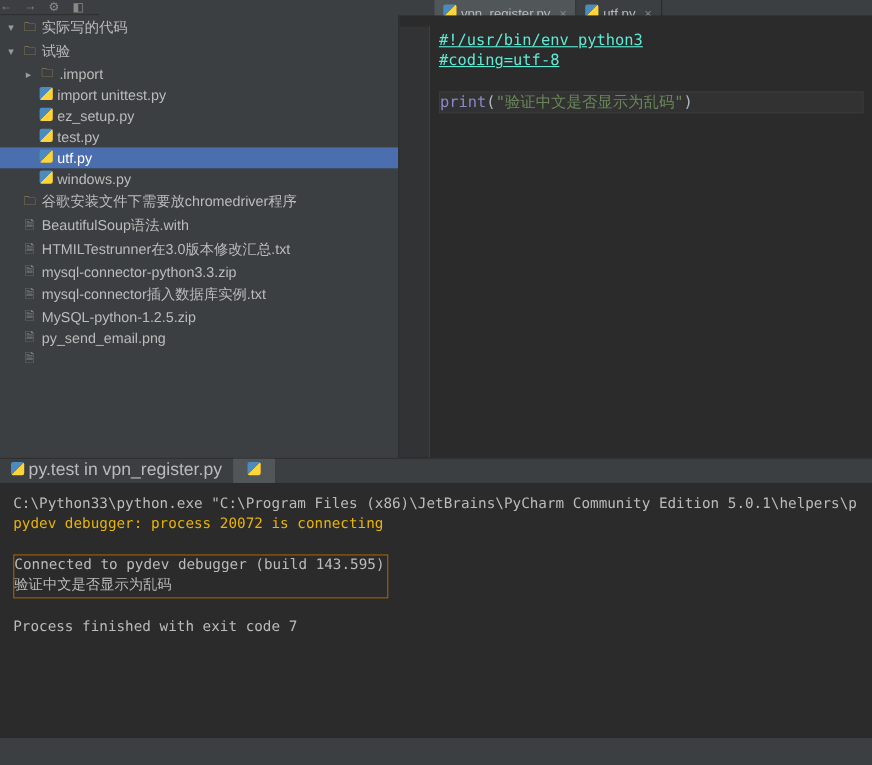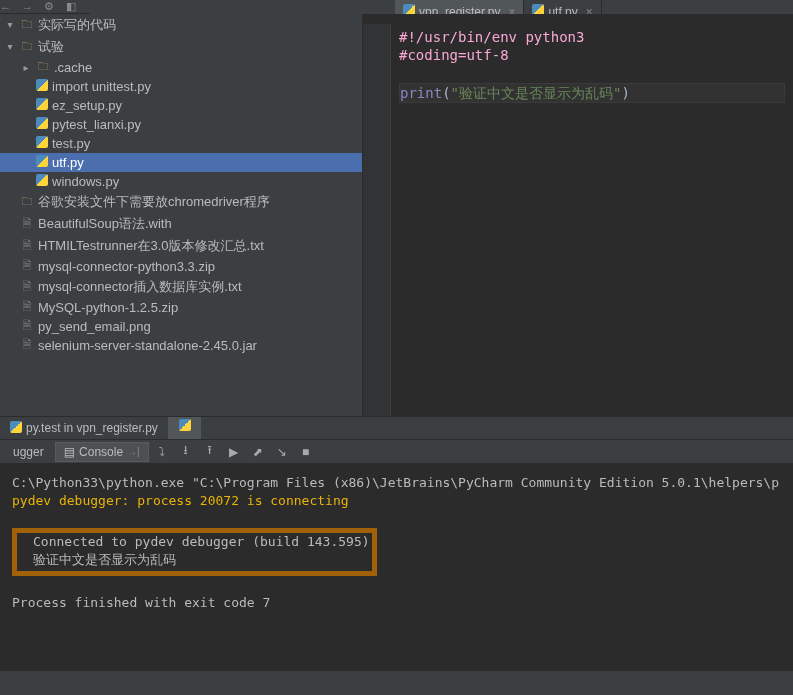--- a/index.html
+++ b/index.html
@@ -106,38 +106,38 @@
     }
     .code {
       flex: 1;
       font-family: "Consolas", monospace;
       font-size: 14px;
       padding: 4px 8px;
       white-space: pre;
       color: #a9b7c6;
       line-height: 1.3;
     }
-    .code .comment { color: #f9a8d4; }
+    .code .comment { color: #5eead4; text-decoration: underline; }
     .code .builtin { color: #8888c6; }
     .code .paren { color: #a9b7c6; }
     .code .string { color: #6a8759; }
     .code .line-hl { background: #323232; display: inline-block; width: 100%; border: 1px solid #3a3a3a; }
     .bottom-tabs {
       height: 24px;
       background: #3c3f41;
       display: flex;
       border-top: 1px solid #2b2b2b;
       border-bottom: 1px solid #2b2b2b;
     }
     .bottom-tab {
       display: flex;
       align-items: center;
       gap: 4px;
       padding: 2px 10px;
-      font-size: 12px;
+      font-size: 16px;
       color: #bbb;
       cursor: pointer;
     }
     .bottom-tab.active {
       background: #515658;
       flex-direction: column;
     }
     .debug-toolbar {
       height: 24px;
       background: #3c3f41;
@@ -175,23 +175,23 @@
       font-size: 13px;
       padding: 10px 12px;
       color: #bbbbbb;
       white-space: pre;
       overflow: auto;
       line-height: 1.4;
     }
     .console .path { color: #bbbbbb; }
     .console .warn { color: #eab308; }
     .console .highlight { 
-      border: 5px solid #a16207; 
+      border: 1px solid #a16207; 
       display: inline-block;
-      padding: 0 2px 2px 16px;
+      padding: 0 2px 2px 0;
       margin-top: -1px;
     }
     .bottom-section {
       display: flex;
       flex-direction: column;
       height: 255px;
     }
     .upper-section {
       display: flex;
       height: 416px;
@@ -239,36 +239,31 @@
       </div>
       <div class="tree-row indent-0">
         <span class="tree-arrow">▾</span>
         <span class="tree-icon folder-icon">🗀</span>
         <span>试验</span>
       </div>
       <div id="root2-children">
           <div class="tree-row indent-1">
             <span class="tree-arrow">▸</span>
             <span class="tree-icon folder-icon">🗀</span>
-            <span>.cache</span>
+            <span>.import</span>
           </div>
           <div class="tree-row indent-1">
             <span class="tree-arrow"></span>
             <span class="py-file-icon"></span>
             <span>import unittest.py</span>
           </div>
           <div class="tree-row indent-1">
             <span class="tree-arrow"></span>
             <span class="py-file-icon"></span>
             <span>ez_setup.py</span>
-          </div>
-          <div class="tree-row indent-1">
-            <span class="tree-arrow"></span>
-            <span class="py-file-icon"></span>
-            <span>pytest_lianxi.py</span>
           </div>
           <div class="tree-row indent-1">
             <span class="tree-arrow"></span>
             <span class="py-file-icon"></span>
             <span>test.py</span>
           </div>
           <div class="tree-row indent-1 selected">
             <span class="tree-arrow"></span>
             <span class="py-file-icon"></span>
             <span>utf.py</span>
@@ -311,21 +306,20 @@
             <span>MySQL-python-1.2.5.zip</span>
           </div>
           <div class="tree-row indent-0">
             <span class="tree-arrow"></span>
             <span class="tree-icon file-icon">🗎</span>
             <span>py_send_email.png</span>
           </div>
           <div class="tree-row indent-0">
             <span class="tree-arrow"></span>
             <span class="tree-icon file-icon">🗎</span>
-            <span>selenium-server-standalone-2.45.0.jar</span>
           </div>
         </div>
     </div>
 
     <div class="editor-area">
       <div class="gutter"></div>
       <div class="code"><span class="comment">#!/usr/bin/env python3</span>
 <span class="comment">#coding=utf-8</span>
 
 <span class="line-hl"><span class="builtin">print</span><span class="paren">(</span><span class="string">"验证中文是否显示为乱码"</span><span class="paren">)</span></span></div>
@@ -338,37 +332,20 @@
     <div class="bottom-tab">
       <span class="py-file-icon"></span>
       <span>py.test in vpn_register.py</span>
     </div>
     <div class="bottom-tab active">
       <span class="py-file-icon"></span>
       <span>utf</span>
     </div>
   </div>
 
-  <div class="debug-toolbar">
-    <div class="tool-tab">
-      <span>ugger</span>
-    </div>
-    <div class="tool-tab active">
-      <span>▤</span>
-      <span>Console</span>
-      <span style="color:#888;font-size:10px">→|</span>
-    </div>
-    <div class="tool-btn">⤵</div>
-    <div class="tool-btn">⭳</div>
-    <div class="tool-btn">⭱</div>
-    <div class="tool-btn">▶</div>
-    <div class="tool-btn">⬈</div>
-    <div class="tool-btn">↘</div>
-    <div class="tool-btn">■</div>
-  </div>
 
   <div class="console"><span class="path">C:\Python33\python.exe "C:\Program Files (x86)\JetBrains\PyCharm Community Edition 5.0.1\helpers\p</span>
 <span class="warn">pydev debugger: process 20072 is connecting</span>
 
 <span class="highlight"><span>Connected to pydev debugger (build 143.595)</span>
 <span>验证中文是否显示为乱码</span></span>
 
 <span>Process finished with exit code 7</span></div>
 </div>
 

